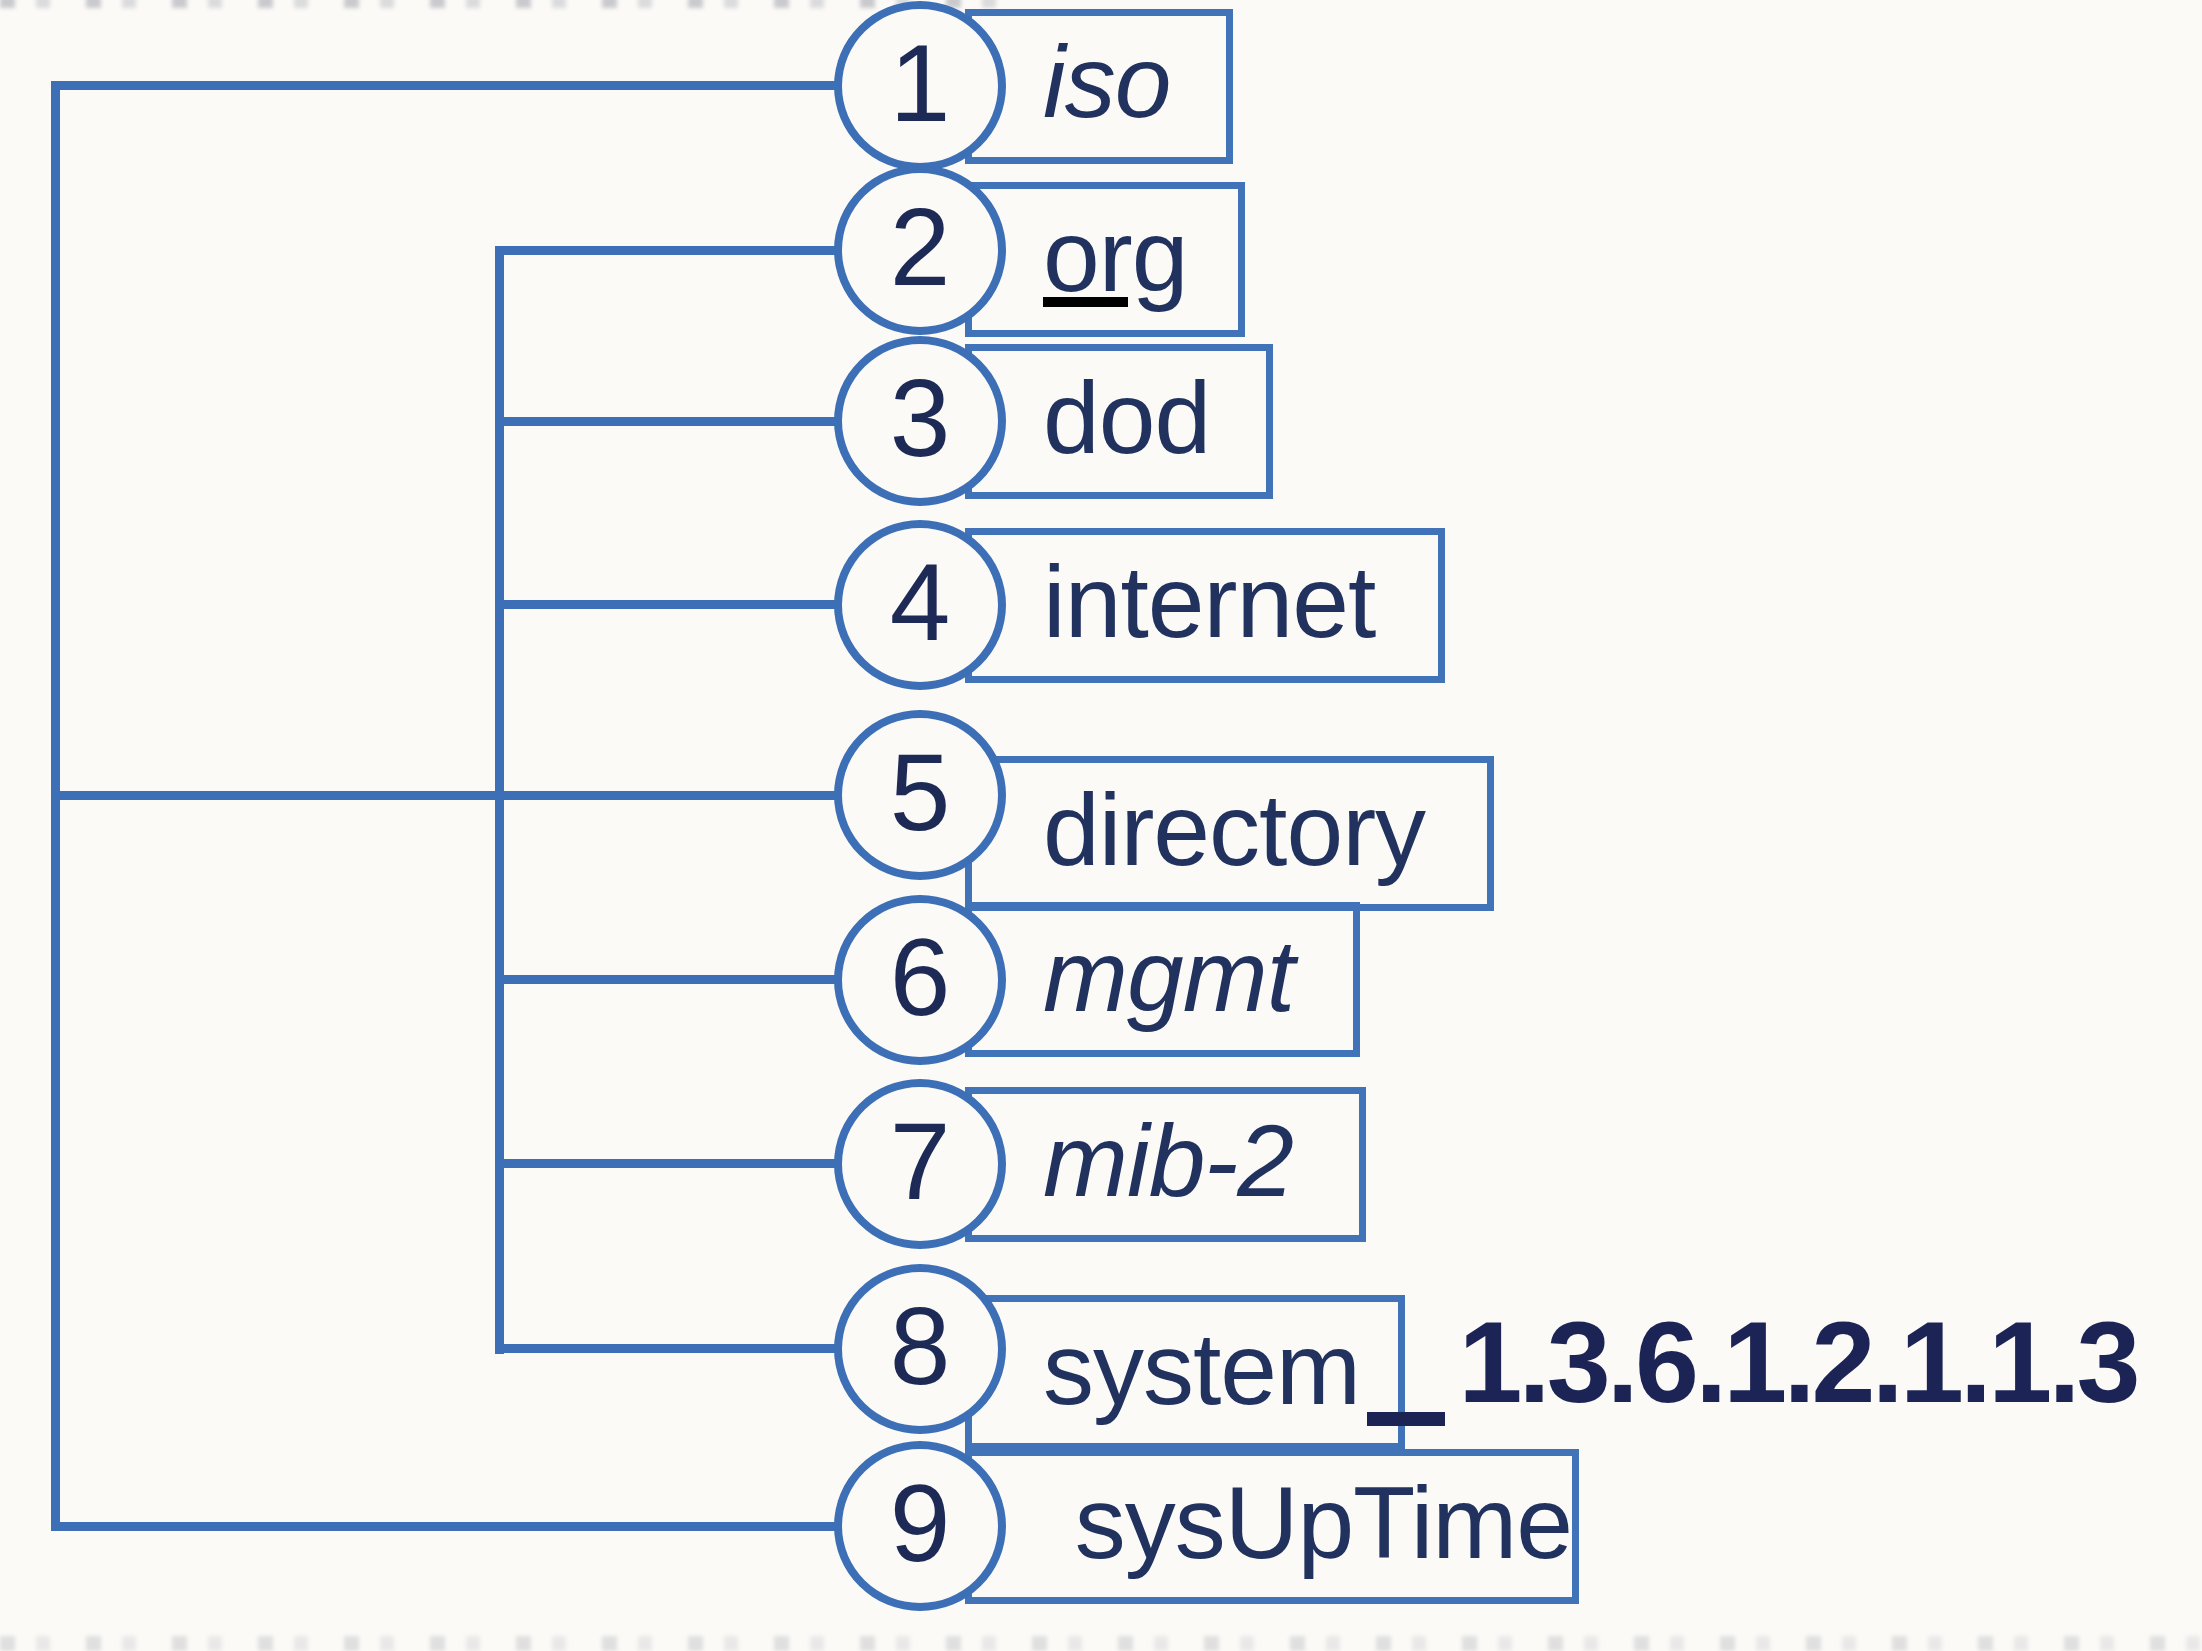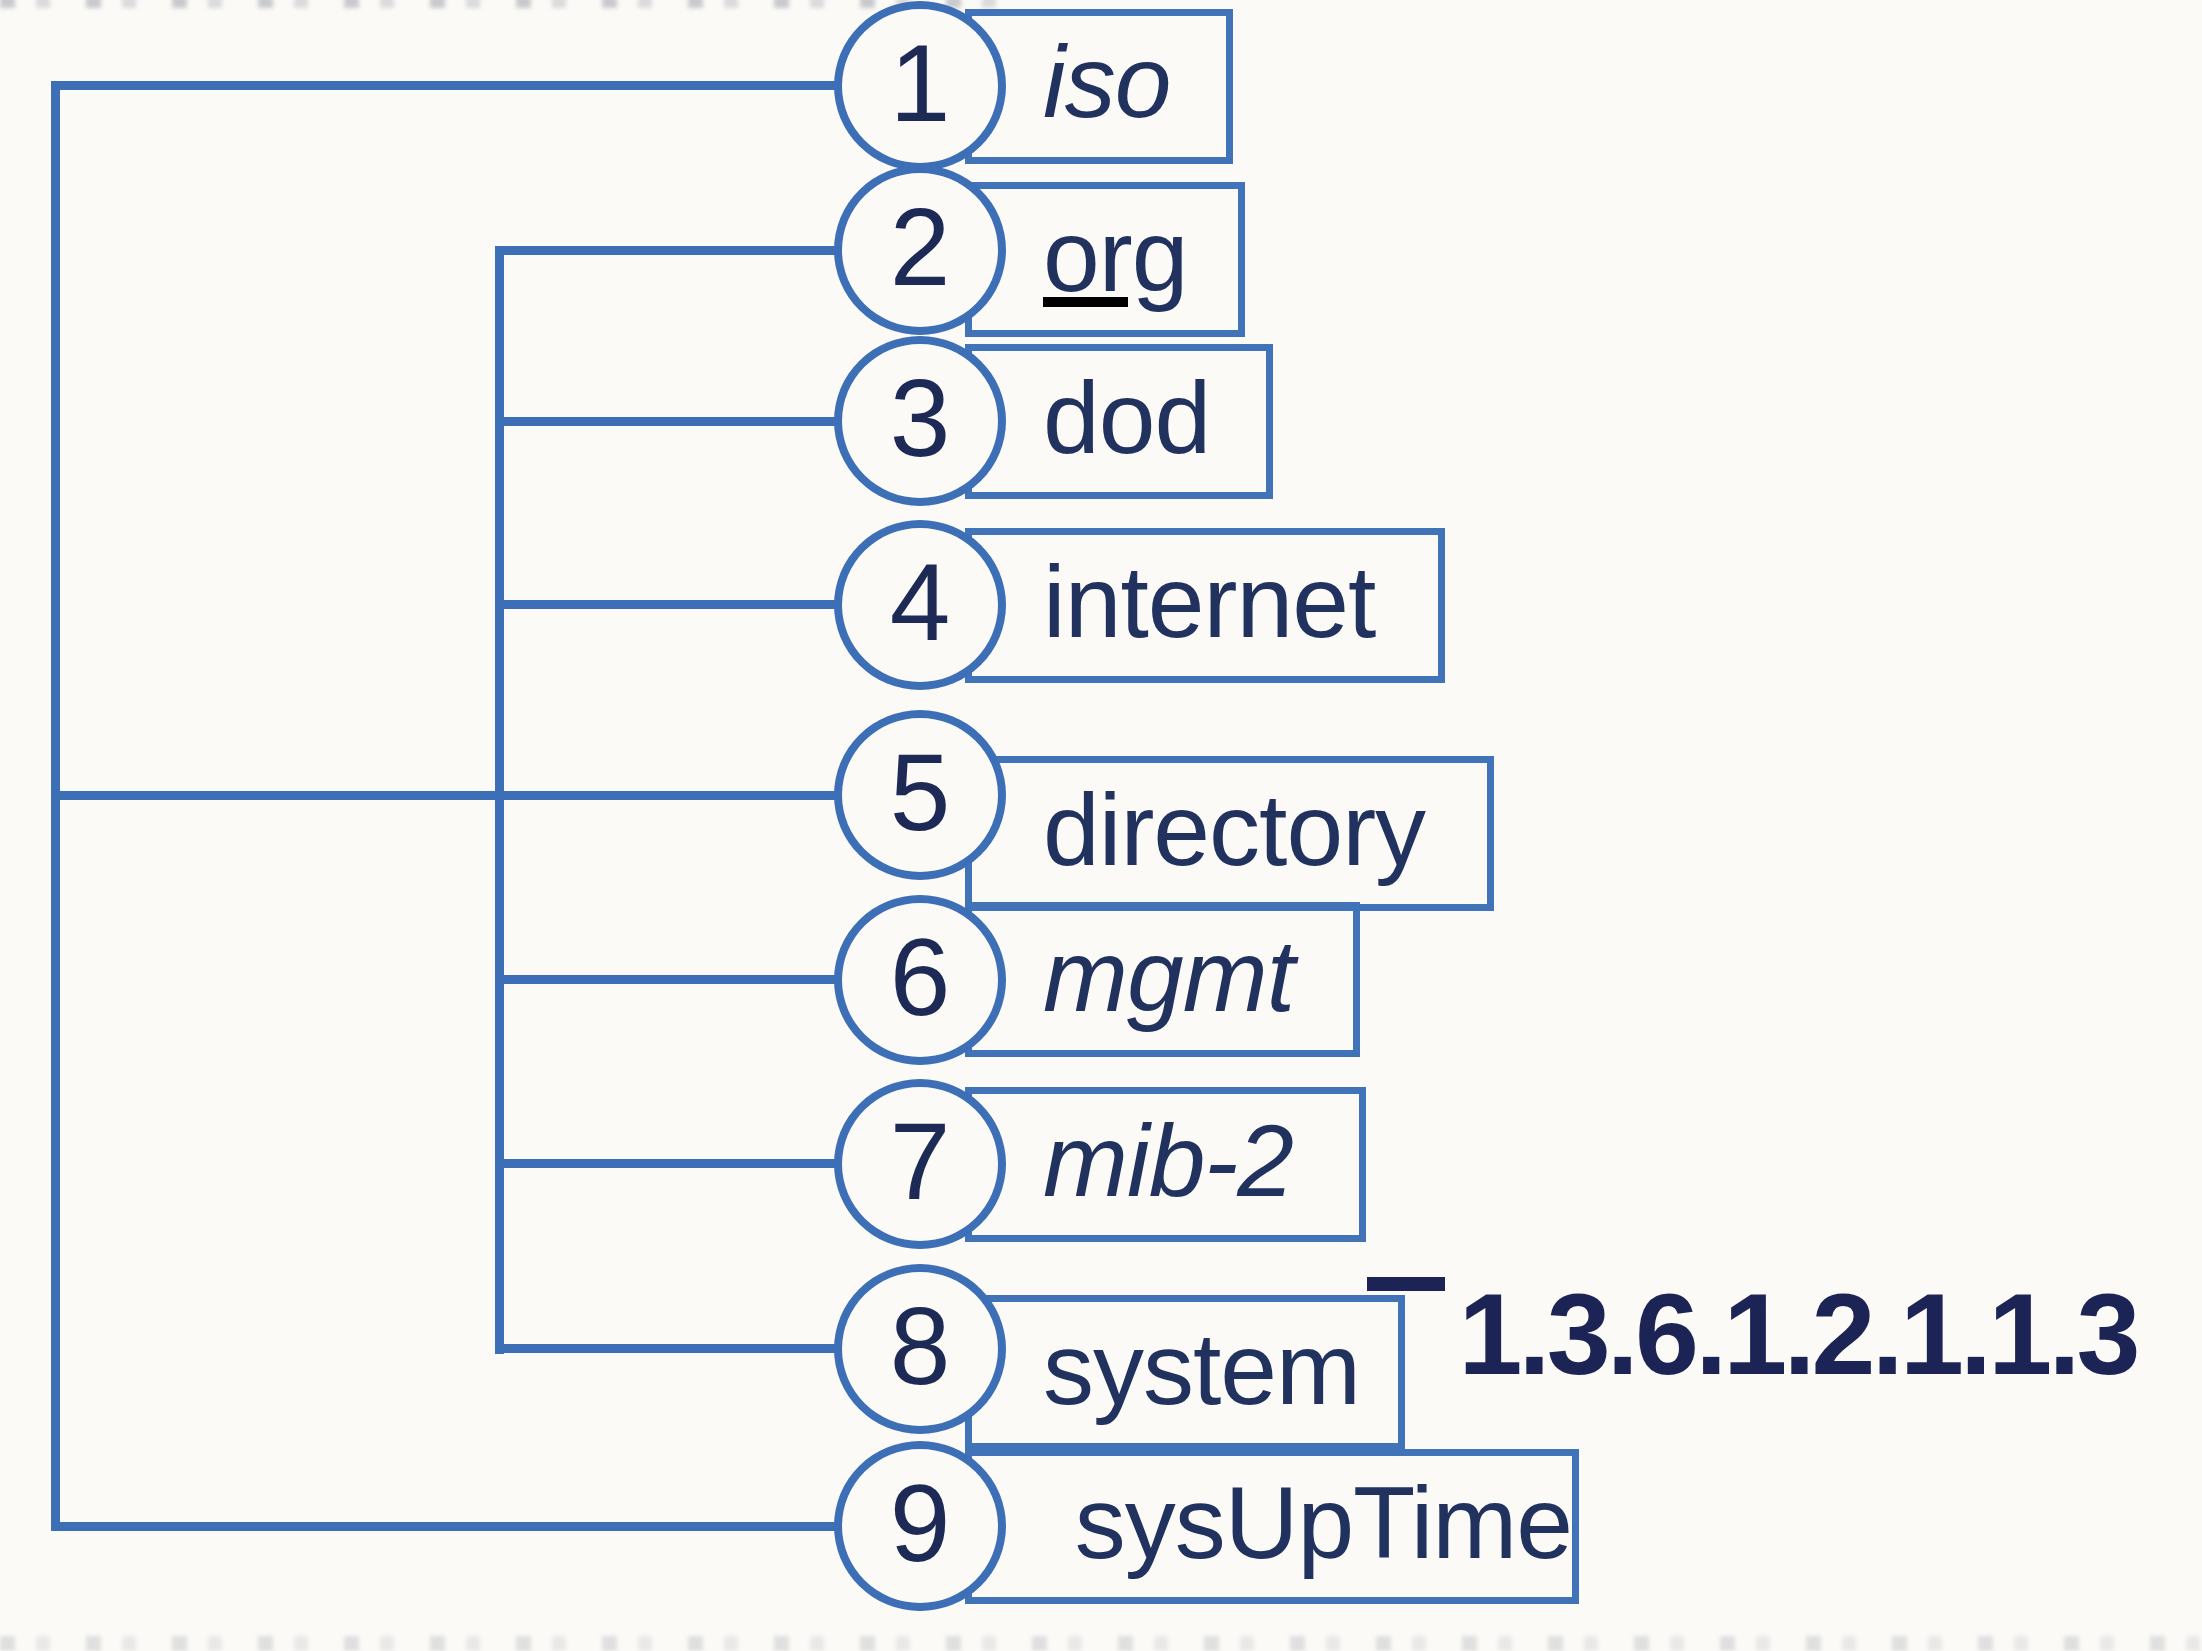--- a/index.html
+++ b/index.html
@@ -57,21 +57,21 @@
     color:var(--labelnavy,#21325f);
     white-space:nowrap;
     line-height:1;
     padding-bottom:7.6px;
   }
   
   .oid-annotation{
     position:absolute;
     left:1367px;top:1277px;
     height:149px;
-    display:flex;align-items:flex-start;
+    display:flex;align-items:flex-end;
     z-index:4;
   }
   .oid-dash{
     width:78px;height:14.3px;
     background:var(--oidnavy,#1b2454);
     margin-right:13.4px;
   }
   .oid-value{
     font-size:115px;
     font-weight:700;

